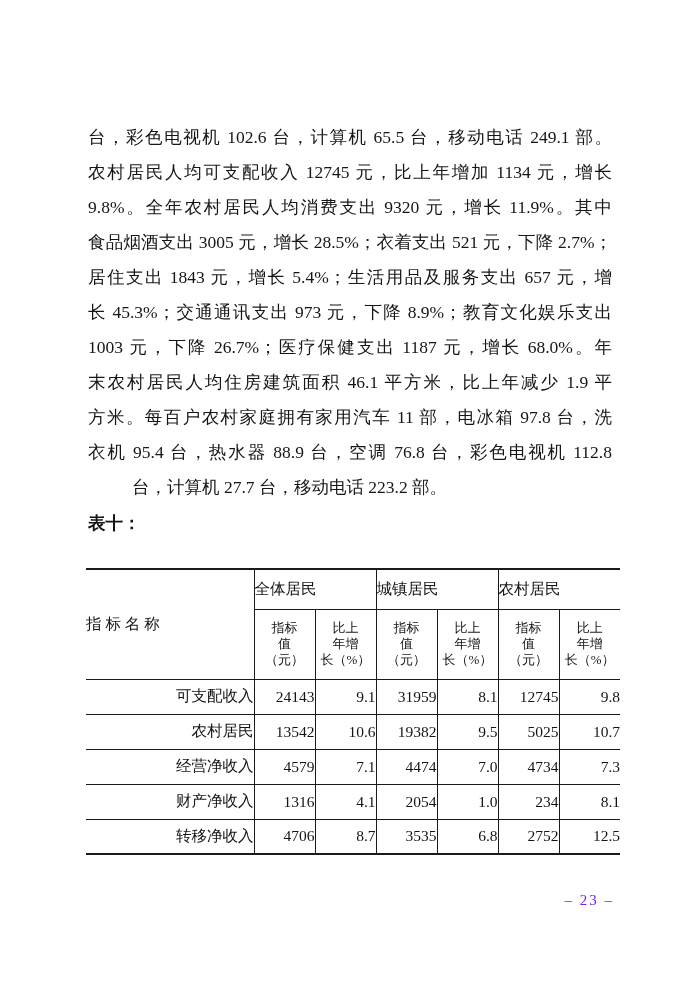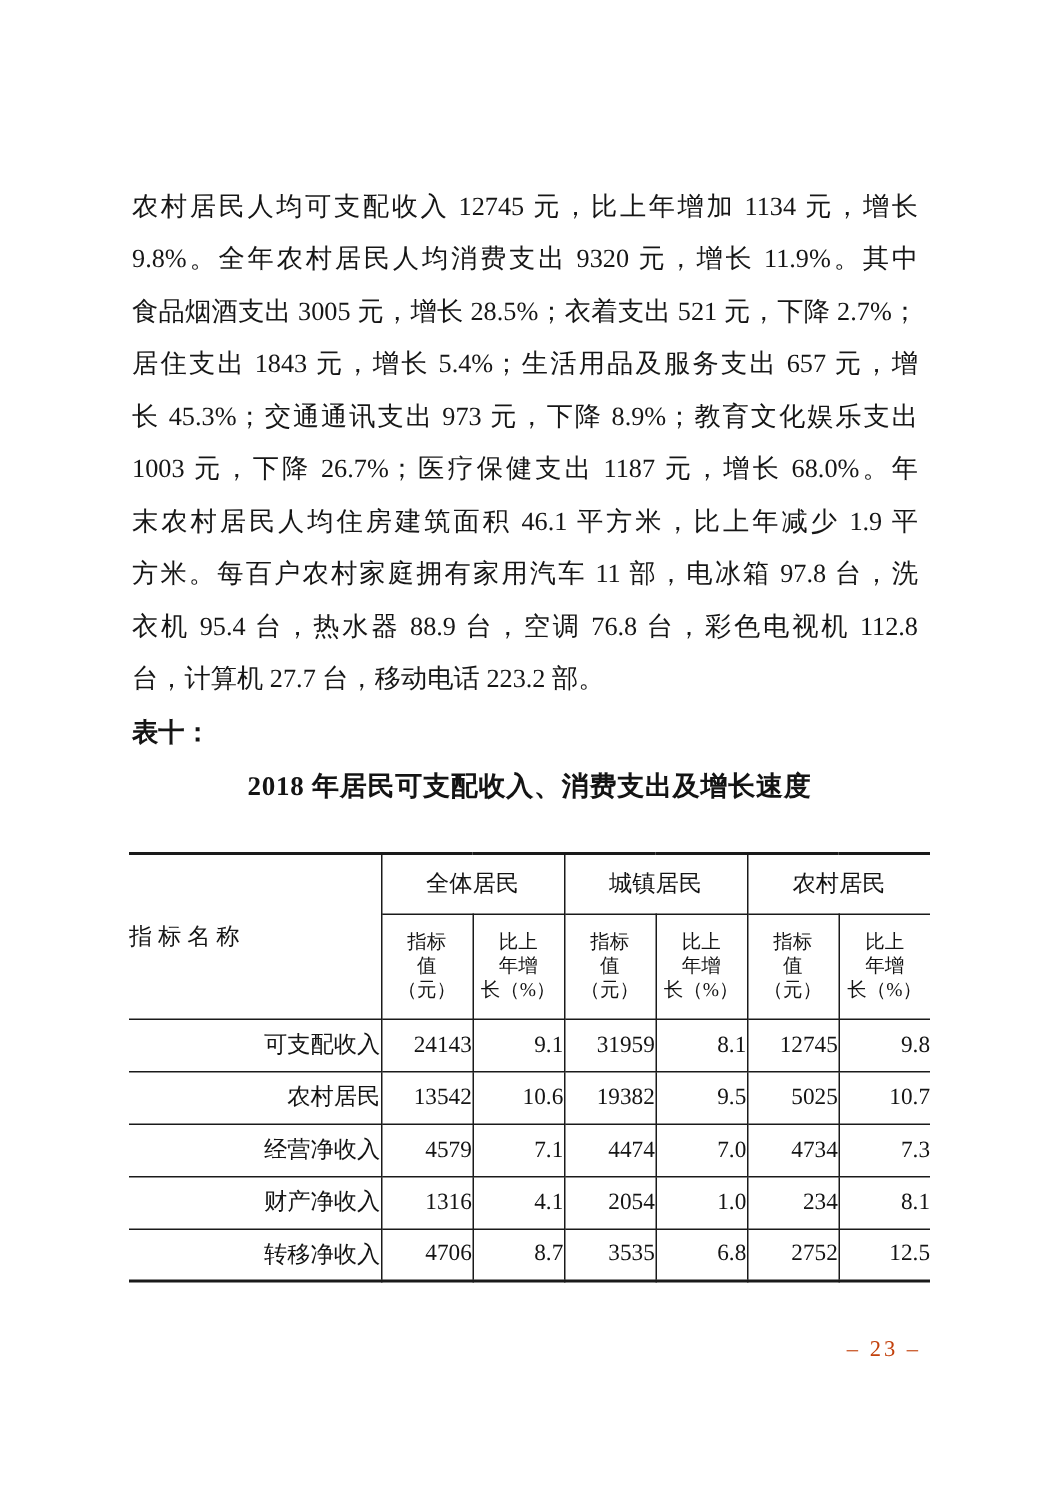--- a/index.html
+++ b/index.html
@@ -21,20 +21,21 @@
     height:35px;
     line-height:35px;
     text-align:justify;
     text-align-last:justify;
     white-space:nowrap;
     color:#161616;
   }
   .line.no-j {
     text-align:right;
     text-align-last:left;
+    margin-left:44px;
   }
   .table-label {
     font-size:17.5px;
     font-weight:bold;
     height:33px;
     line-height:33px;
     margin-top:2px;
   }
   .table-title {
     font-size:18px;
@@ -70,21 +71,21 @@
   tr.data-row    { height:35px; }
   th.corner {
     font-weight:bold;
     font-size:15.5px;
     text-align:left;
     vertical-align:middle;
   }
   th.group {
     font-weight:bold;
     font-size:15.5px;
-    text-align:center;
+    text-align:left;
     vertical-align:middle;
   }
   th.sub {
     font-weight:bold;
     font-size:13px;
     line-height:16px;
     text-align:center;
     vertical-align:middle;
     white-space:pre-line;
   }
@@ -100,40 +101,40 @@
     text-align:right;
     vertical-align:middle;
     padding-right:8px;
     margin-left:39px;
   }
   .page-number {
     position:absolute;
     top:892px;
     right:86px;
     font-size:15px;
-    color:#c2410c;
+    color:#6d28d9;
     letter-spacing:2px;
   }
 </style>
 </head>
 <body>
 
 <div class="content">
+  <div class="line">台，彩色电视机 102.6 台，计算机 65.5 台，移动电话 249.1 部。</div>
   <div class="line">农村居民人均可支配收入 12745 元，比上年增加 1134 元，增长</div>
   <div class="line">9.8%。全年农村居民人均消费支出 9320 元，增长 11.9%。其中</div>
   <div class="line">食品烟酒支出 3005 元，增长 28.5%；衣着支出 521 元，下降 2.7%；</div>
   <div class="line">居住支出 1843 元，增长 5.4%；生活用品及服务支出 657 元，增</div>
   <div class="line">长 45.3%；交通通讯支出 973 元，下降 8.9%；教育文化娱乐支出</div>
   <div class="line">1003 元，下降 26.7%；医疗保健支出 1187 元，增长 68.0%。年</div>
   <div class="line">末农村居民人均住房建筑面积 46.1 平方米，比上年减少 1.9 平</div>
   <div class="line">方米。每百户农村家庭拥有家用汽车 11 部，电冰箱 97.8 台，洗</div>
   <div class="line">衣机 95.4 台，热水器 88.9 台，空调 76.8 台，彩色电视机 112.8</div>
   <div class="line no-j">台，计算机 27.7 台，移动电话 223.2 部。</div>
   <div class="table-label">表十：</div>
-  <div class="table-title">2018 年居民可支配收入、消费支出及增长速度</div>
 </div>
 
 <table class="stat">
   <colgroup>
     <col style="width:168px">
     <col style="width:61px">
       <col style="width:61px">
     <col style="width:61px">
       <col style="width:61px">
     <col style="width:61px">

